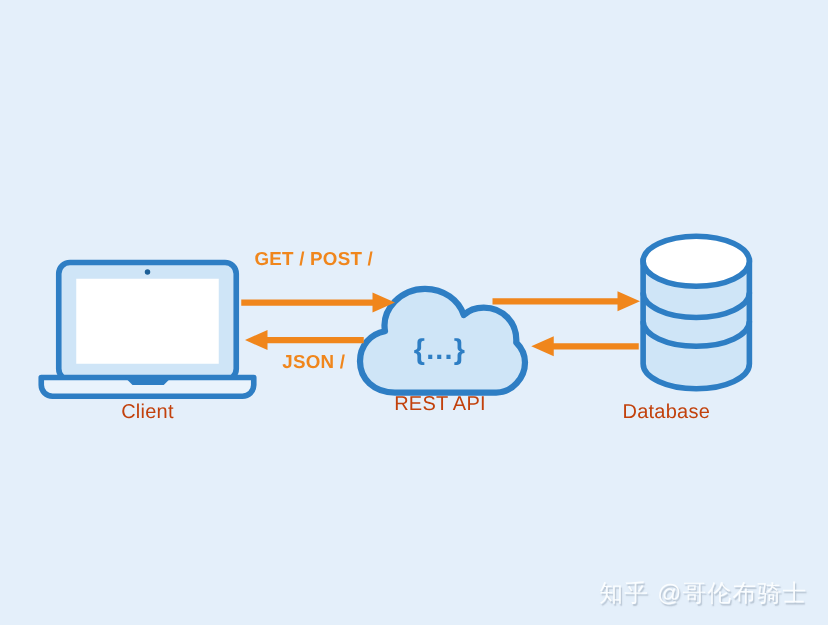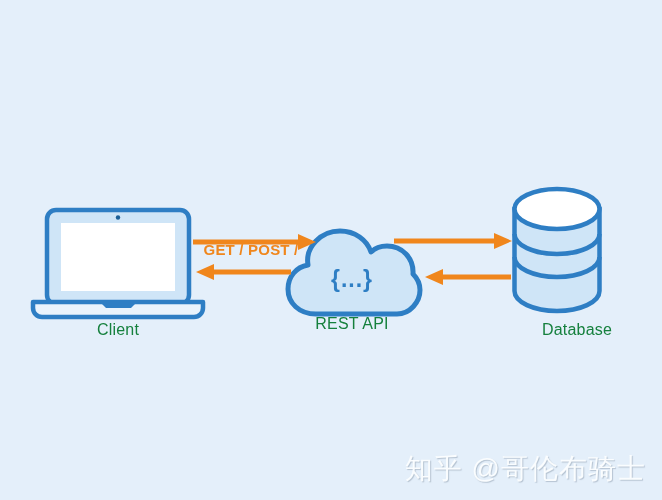--- a/index.html
+++ b/index.html
@@ -15,51 +15,50 @@
     position: relative;
     width: 662px;
     height: 500px;
     background: #e4effa;
   }
   .abs { position: absolute; }
   .node-label {
     position: absolute;
     width: 130px;
     text-align: center;
-    color: #15803d;
+    color: #c2410c;
     font-size: 16px;
     letter-spacing: 0.2px;
   }
   .edge-label {
     position: absolute;
     width: 150px;
     text-align: center;
     color: #f0861c;
     font-size: 15px;
     font-weight: bold;
     line-height: 18px;
     letter-spacing: 0.2px;
-    margin-top: 42px;
   }
   .braces-glyph {
     position: absolute;
     left: 312px;
     top: 266px;
     width: 80px;
     text-align: center;
     color: #2e7ec4;
     font-size: 23px;
     font-weight: bold;
     letter-spacing: 1px;
   }
   .watermark {
     position: absolute;
     right: 16px;
     bottom: 12px;
-    font-size: 28px;
+    font-size: 19px;
     color: rgba(252, 254, 255, 0.95);
     text-shadow: 1px 1px 1px rgba(150, 165, 182, 0.6);
     letter-spacing: 1px;
   }
 </style>
 </head>
 <body>
 
 <div class="diagram">
 
@@ -108,21 +107,22 @@
     <g>
       <line x1="511" y1="277" x2="441" y2="277" stroke="#f0861c" stroke-width="5"></line>
       <polygon points="443,269 425,277 443,285" fill="#f0861c"></polygon>
     </g>
   </svg>
 
   <div class="edge-label" style="left:176px; top:199px;">
     <div>GET / POST /</div>
   </div>
   <div class="edge-label" style="left:176px; top:281px;">
+    <div>JSON /</div>
   </div>
 
   <div class="node-label" style="left:53px; top:321px;">Client</div>
   <div class="node-label" style="left:287px; top:315px;">REST API</div>
-  <div class="node-label" style="left:512px; top:321px;">Database</div>
+  <div class="node-label" style="left:468px; top:321px;">Database</div>
 
   <div class="watermark">知乎 @哥伦布骑士</div>
 
 </div>
 
 </body></html>

